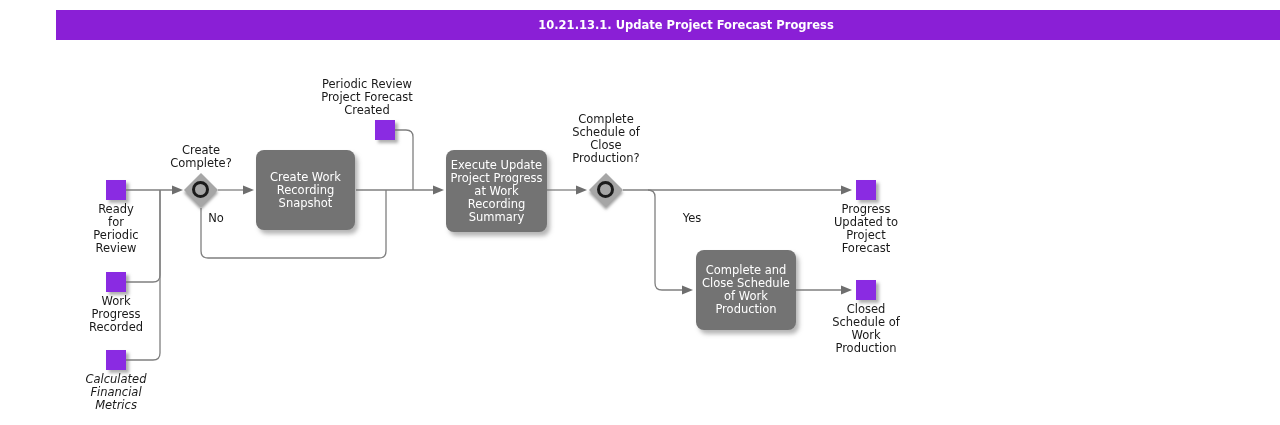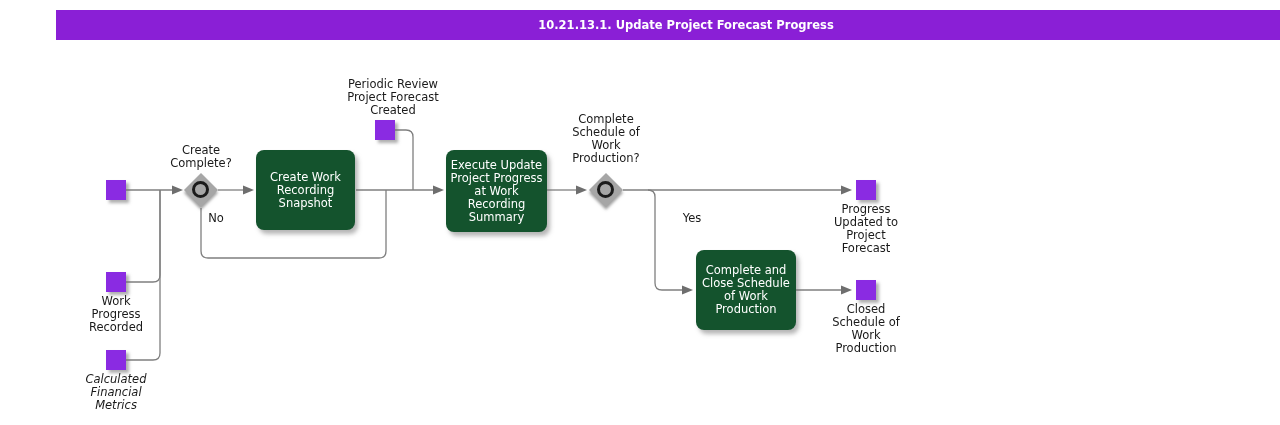--- a/index.html
+++ b/index.html
@@ -12,21 +12,21 @@
     background:#8a1fd6;color:#ffffff;font-weight:bold;
     display:flex;align-items:center;justify-content:center;
   }
   svg.wires{position:absolute;left:0;top:0;z-index:1;}
   .node{position:absolute;z-index:2;}
   .event{
     width:20px;height:20px;background:#8a2be2;
     box-shadow:3px 3px 3px rgba(110,110,110,0.55);
   }
   .task{
-    background:#14532d;color:#ffffff;border-radius:8px;
+    background:#737373;color:#ffffff;border-radius:8px;
     display:flex;align-items:center;justify-content:center;
     text-align:center;white-space:pre-line;line-height:13px;
     box-shadow:3px 4px 4px rgba(110,110,110,0.5);
   }
   .diamond{
     width:24px;height:24px;background:#a6a6a6;transform:rotate(45deg);
     box-shadow:2px 2px 3px rgba(80,80,80,0.55);
   }
   .ring{
     position:absolute;z-index:3;width:11px;height:11px;border:3.5px solid #1b1b1b;
@@ -89,35 +89,39 @@
   <div class="node task" style="left:400px;top:150px;width:101px;height:82px;">Execute Update
 Project Progress
 at Work
 Recording
 Summary</div>
   <div class="node task" style="left:650px;top:250px;width:100px;height:80px;">Complete and
 Close Schedule
 of Work
 Production</div>
 
+  <div class="lbl" style="left:10px;top:203px;width:120px;">Ready
+for
+Periodic
+Review</div>
   <div class="lbl" style="left:10px;top:295px;width:120px;">Work
 Progress
 Recorded</div>
   <div class="lbl" style="left:10px;top:373px;width:120px;font-style:italic;">Calculated
 Financial
 Metrics</div>
-  <div class="lbl" style="left:272px;top:78px;width:150px;">Periodic Review
+  <div class="lbl" style="left:246px;top:78px;width:150px;">Periodic Review
 Project Forecast
 Created</div>
   <div class="lbl" style="left:95px;top:144px;width:120px;">Create
 Complete?</div>
   <div class="lbl" style="left:150px;top:212px;width:40px;">No</div>
   <div class="lbl" style="left:500px;top:113px;width:120px;">Complete
 Schedule of
-Work
+Close
 Production?</div>
   <div class="lbl" style="left:626px;top:212px;width:40px;">Yes</div>
   <div class="lbl" style="left:760px;top:203px;width:120px;">Progress
 Updated to
 Project
 Forecast</div>
   <div class="lbl" style="left:760px;top:303px;width:120px;">Closed
 Schedule of
 Work
 Production</div>

